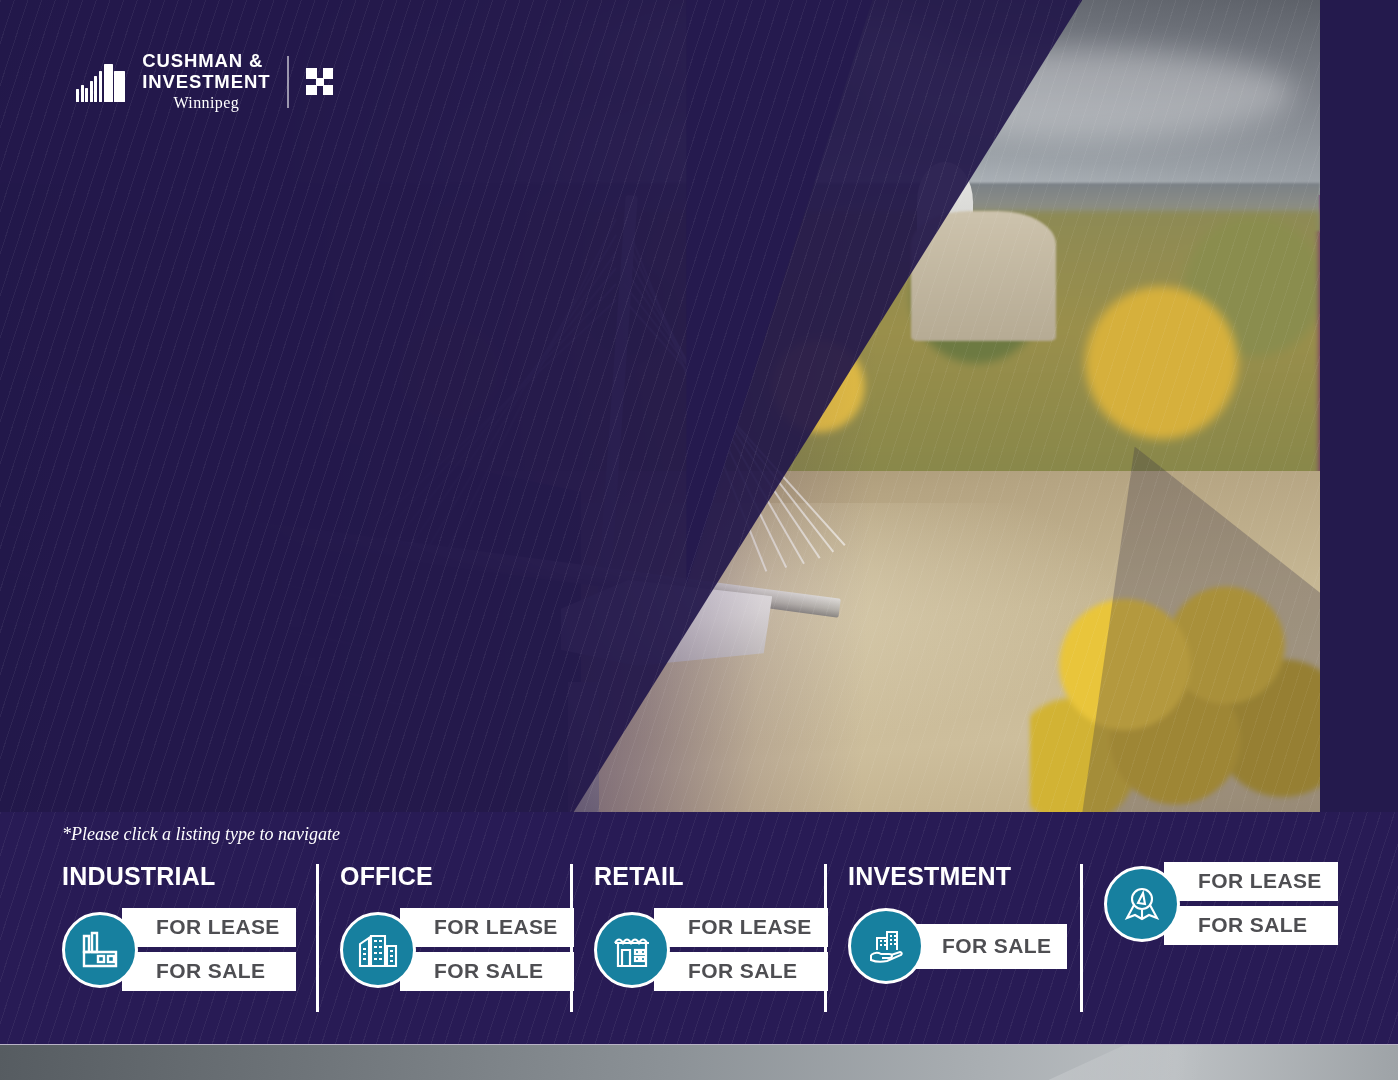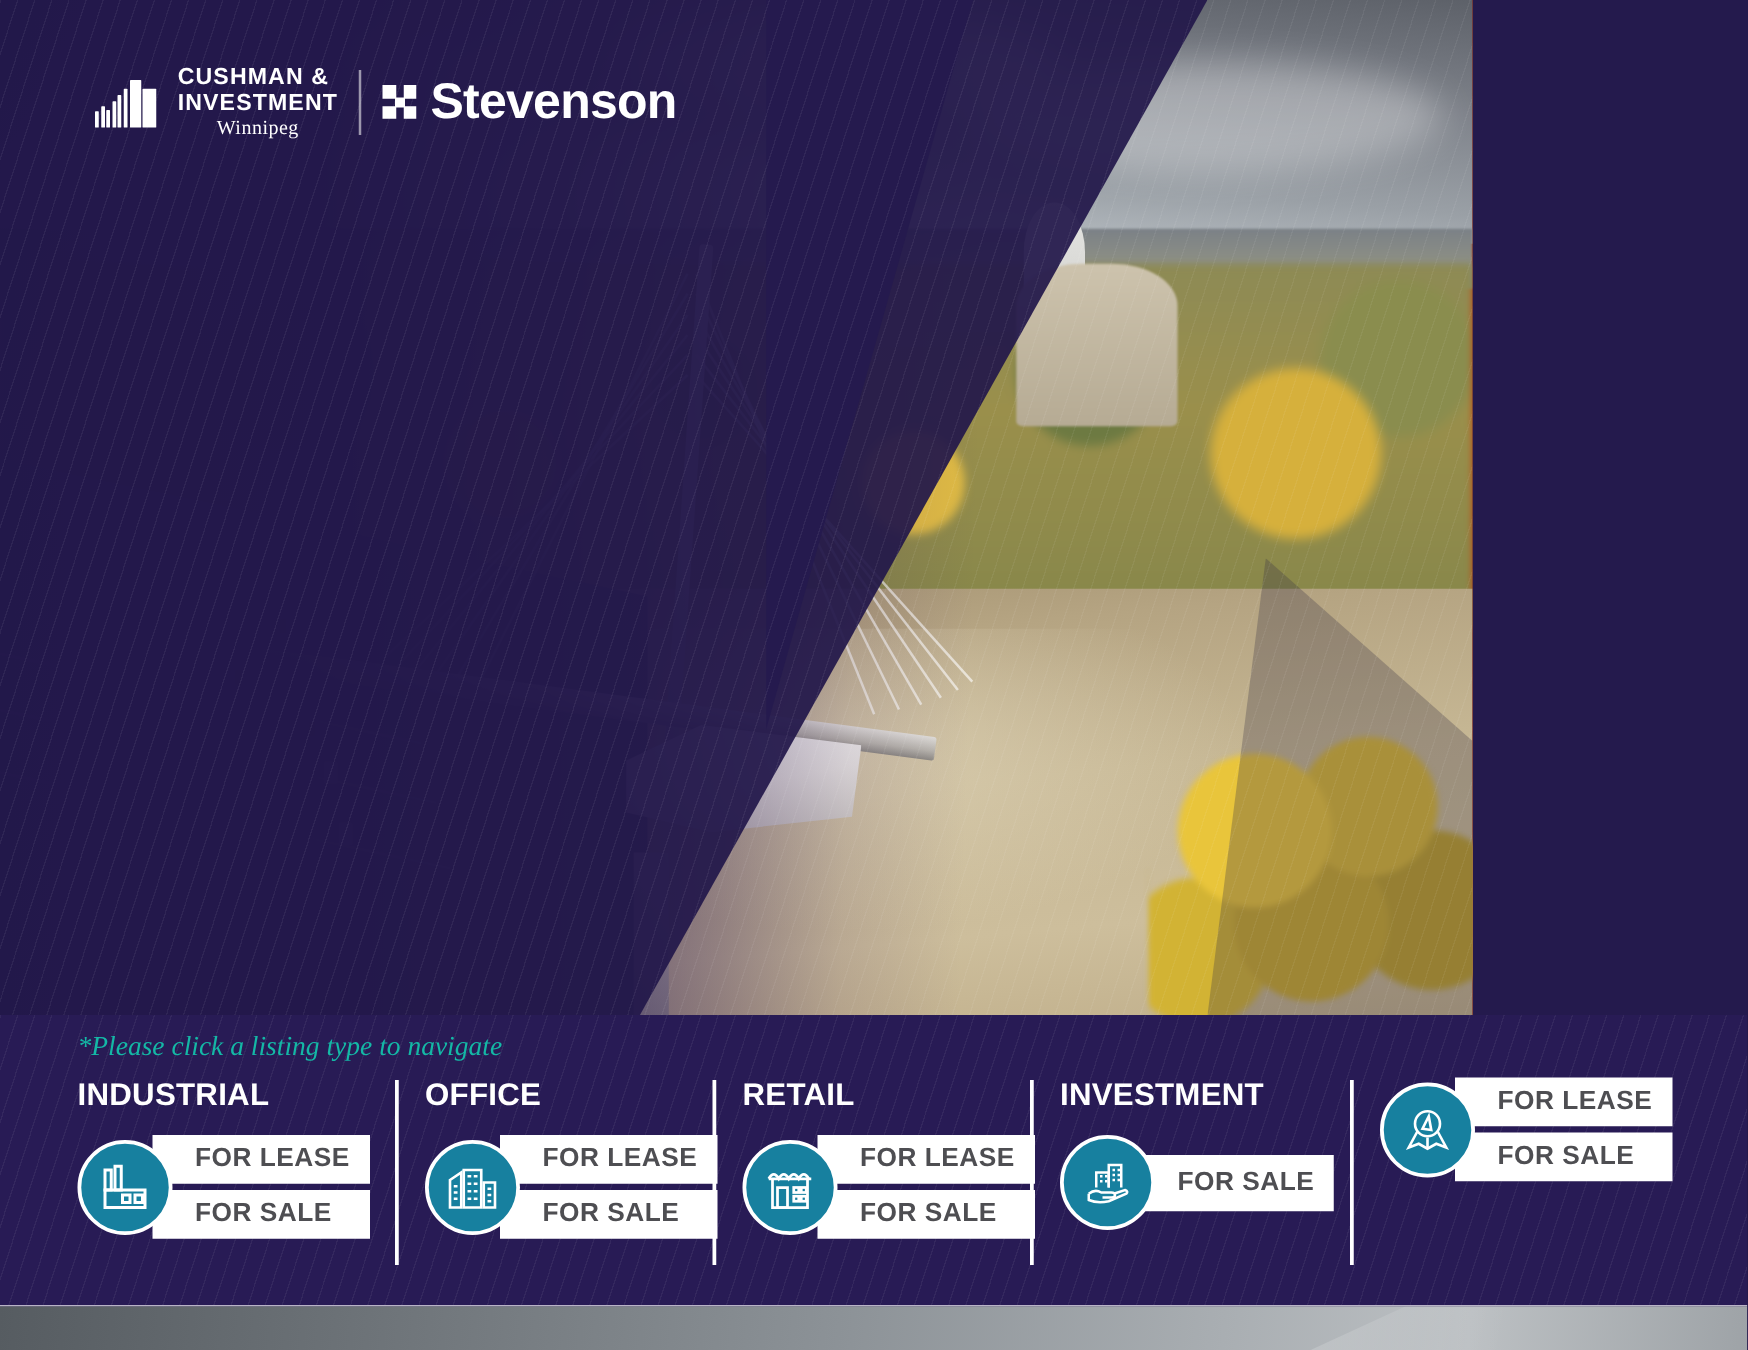--- a/index.html
+++ b/index.html
@@ -18,24 +18,24 @@
     width: 1398px;
     height: 1080px;
     overflow: hidden;
     background: #241a4d;
   }
 
   
   .hero {
     position: absolute;
     left: 0; top: 0;
-    width: 1178px;
+    width: 1320px;
     height: 812px;
     overflow: hidden;
-    background: #c2410c;
+    background: #701a75;
     text-decoration: underline;
   }
 
   
   .photo {
     position: absolute; inset: 0;
   }
   
   .sky {
     position: absolute; left: 0; top: 0; width: 100%; height: 24%;
@@ -253,24 +253,24 @@
   }
 
   
   .navstrip {
     position: absolute; left: 0; top: 812px; width: 1398px; height: 232px;
     background: #281b55;
     overflow: hidden;
   }
   .navnote {
     position: absolute; left: 62px; top: 824px;
-    color: #14b8a6;
+    color: #ffffff;
     font-family: "Liberation Serif", serif;
     font-style: italic;
-    font-size: 22px;
+    font-size: 18px;
     z-index: 20;
   }
   .navrow {
     position: absolute; left: 62px; top: 862px;
     display: flex; align-items: flex-start;
     z-index: 20;
   }
   .navcol { position: relative; display: flex; flex-direction: column; }
   .navcol + .navcol { padding-left: 26px; }
   .navcol + .navcol::before {
@@ -415,21 +415,20 @@
       </div>
       <div class="logo-div"></div>
       <div class="sv-block">
         <div class="sv-mark">
           <span></span>
             <span></span>
             <span></span>
             <span></span>
             <b></b>
         </div>
-        <div class="sv-name">Stevenson</div>
       </div>
     </div>
 
     <div class="headline">
     </div>
   </div>
 
   <div class="navstrip">
     <div class="hatch"></div>
   </div>

